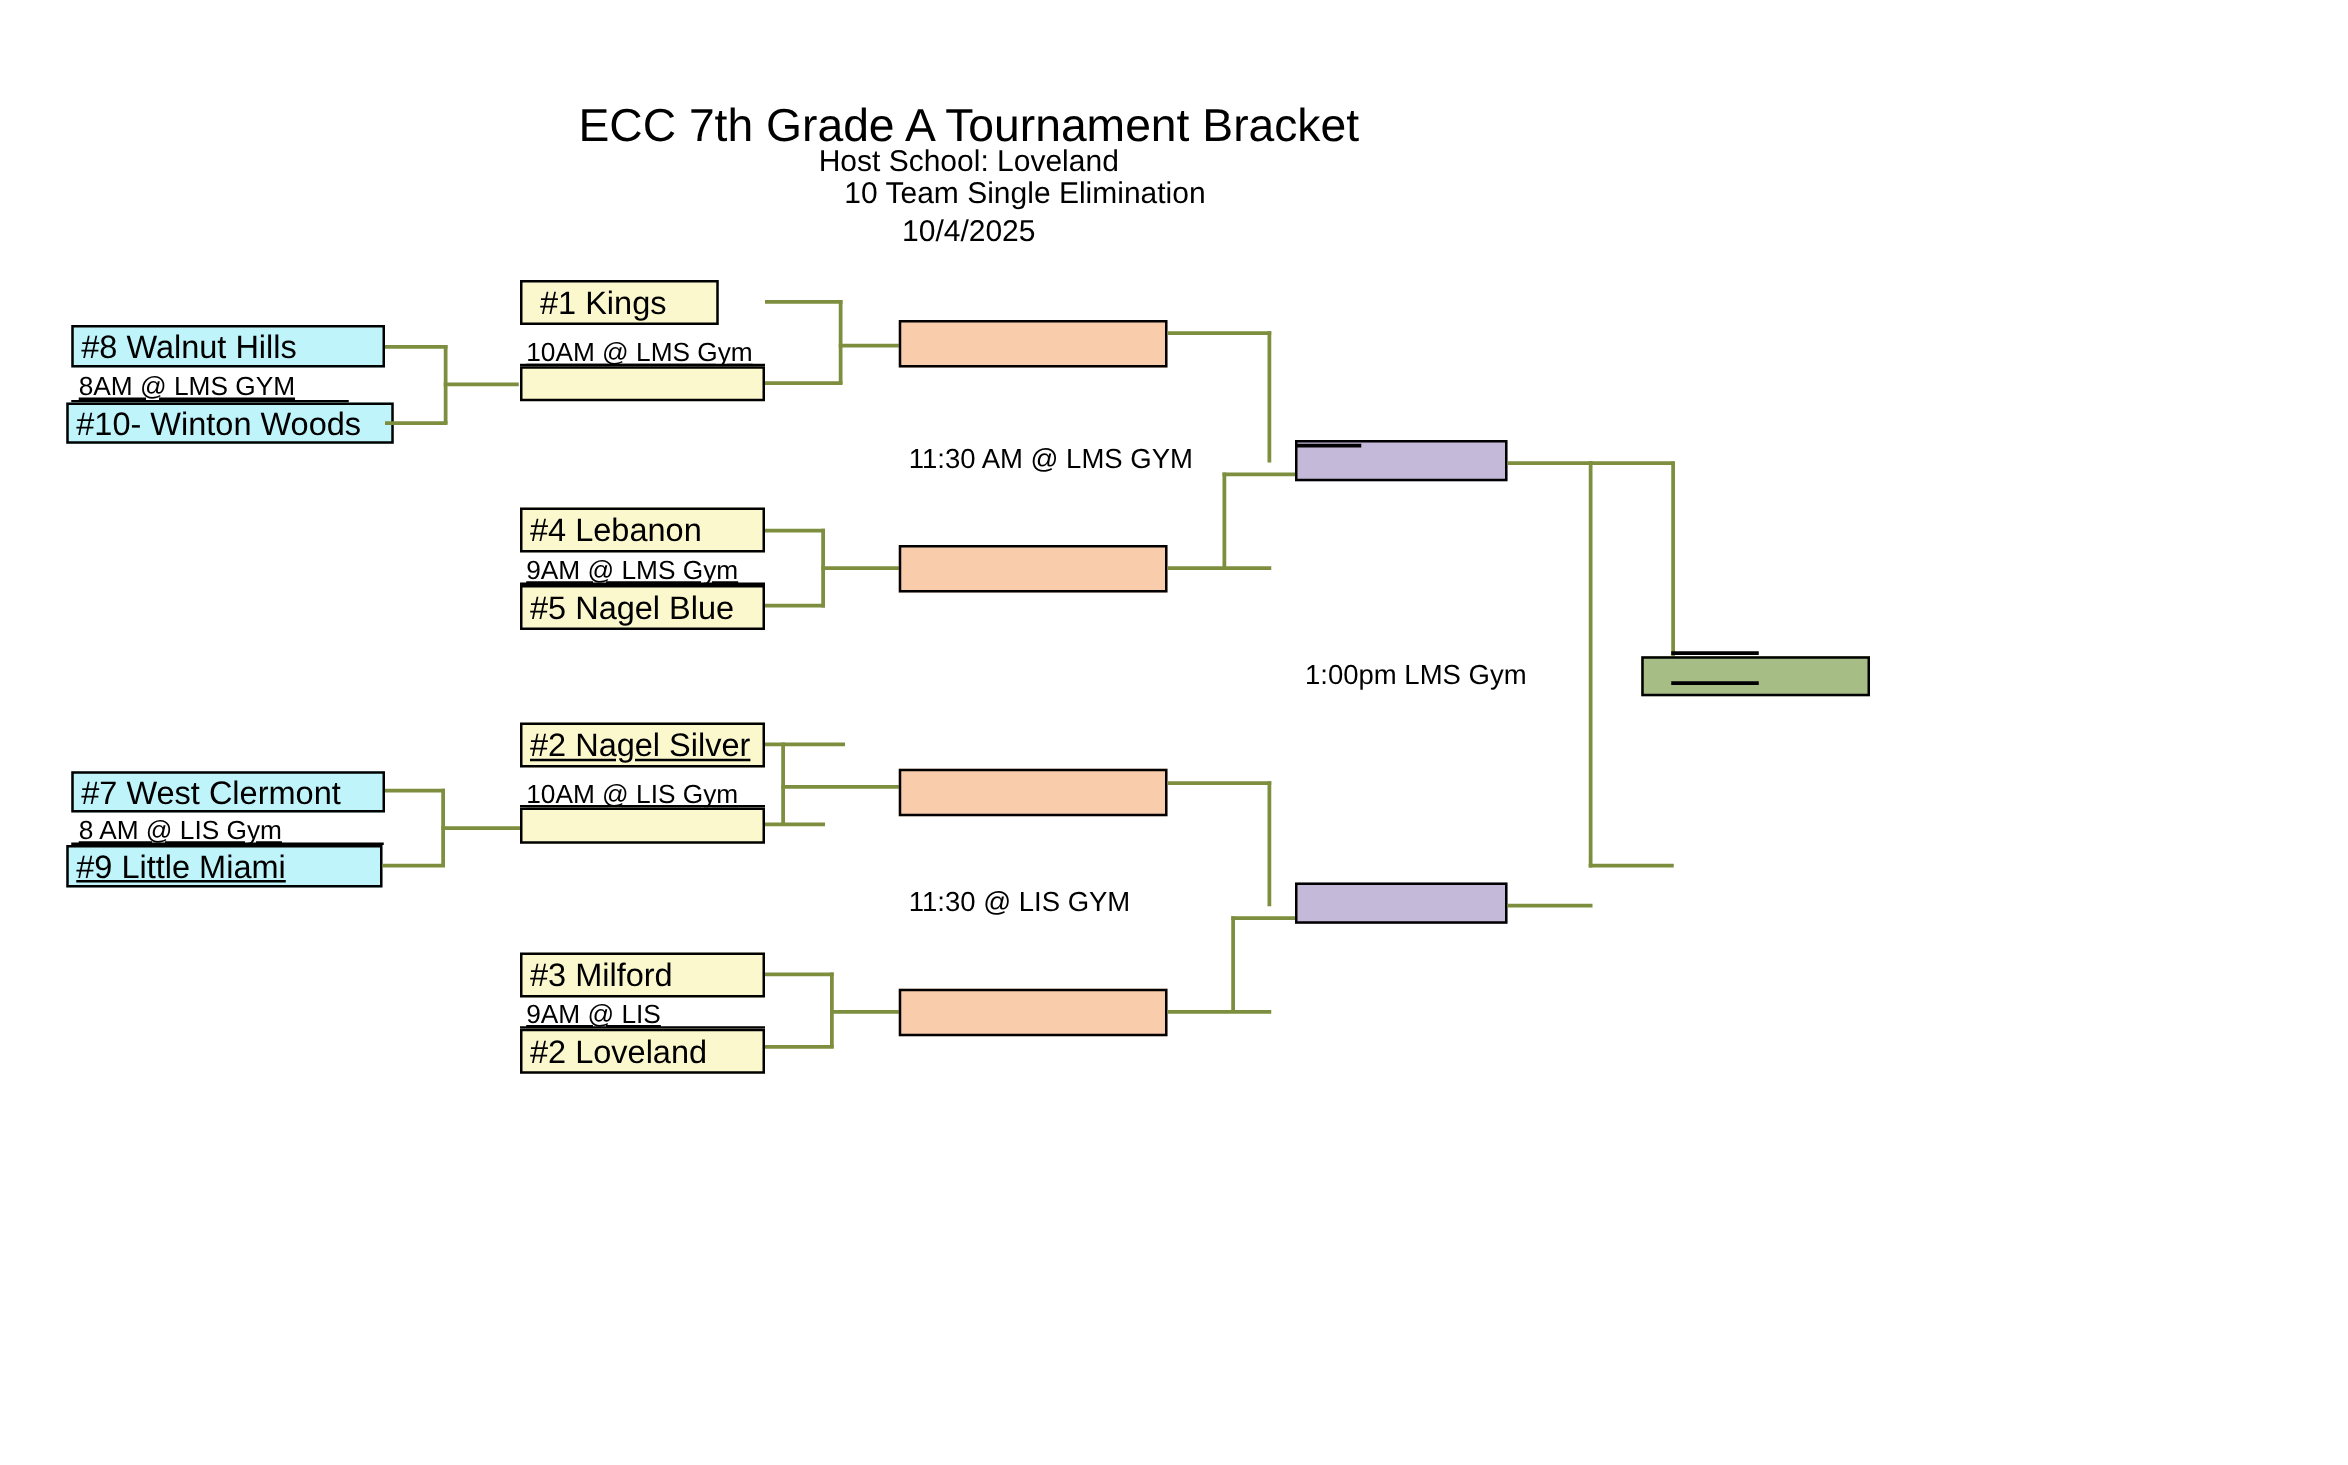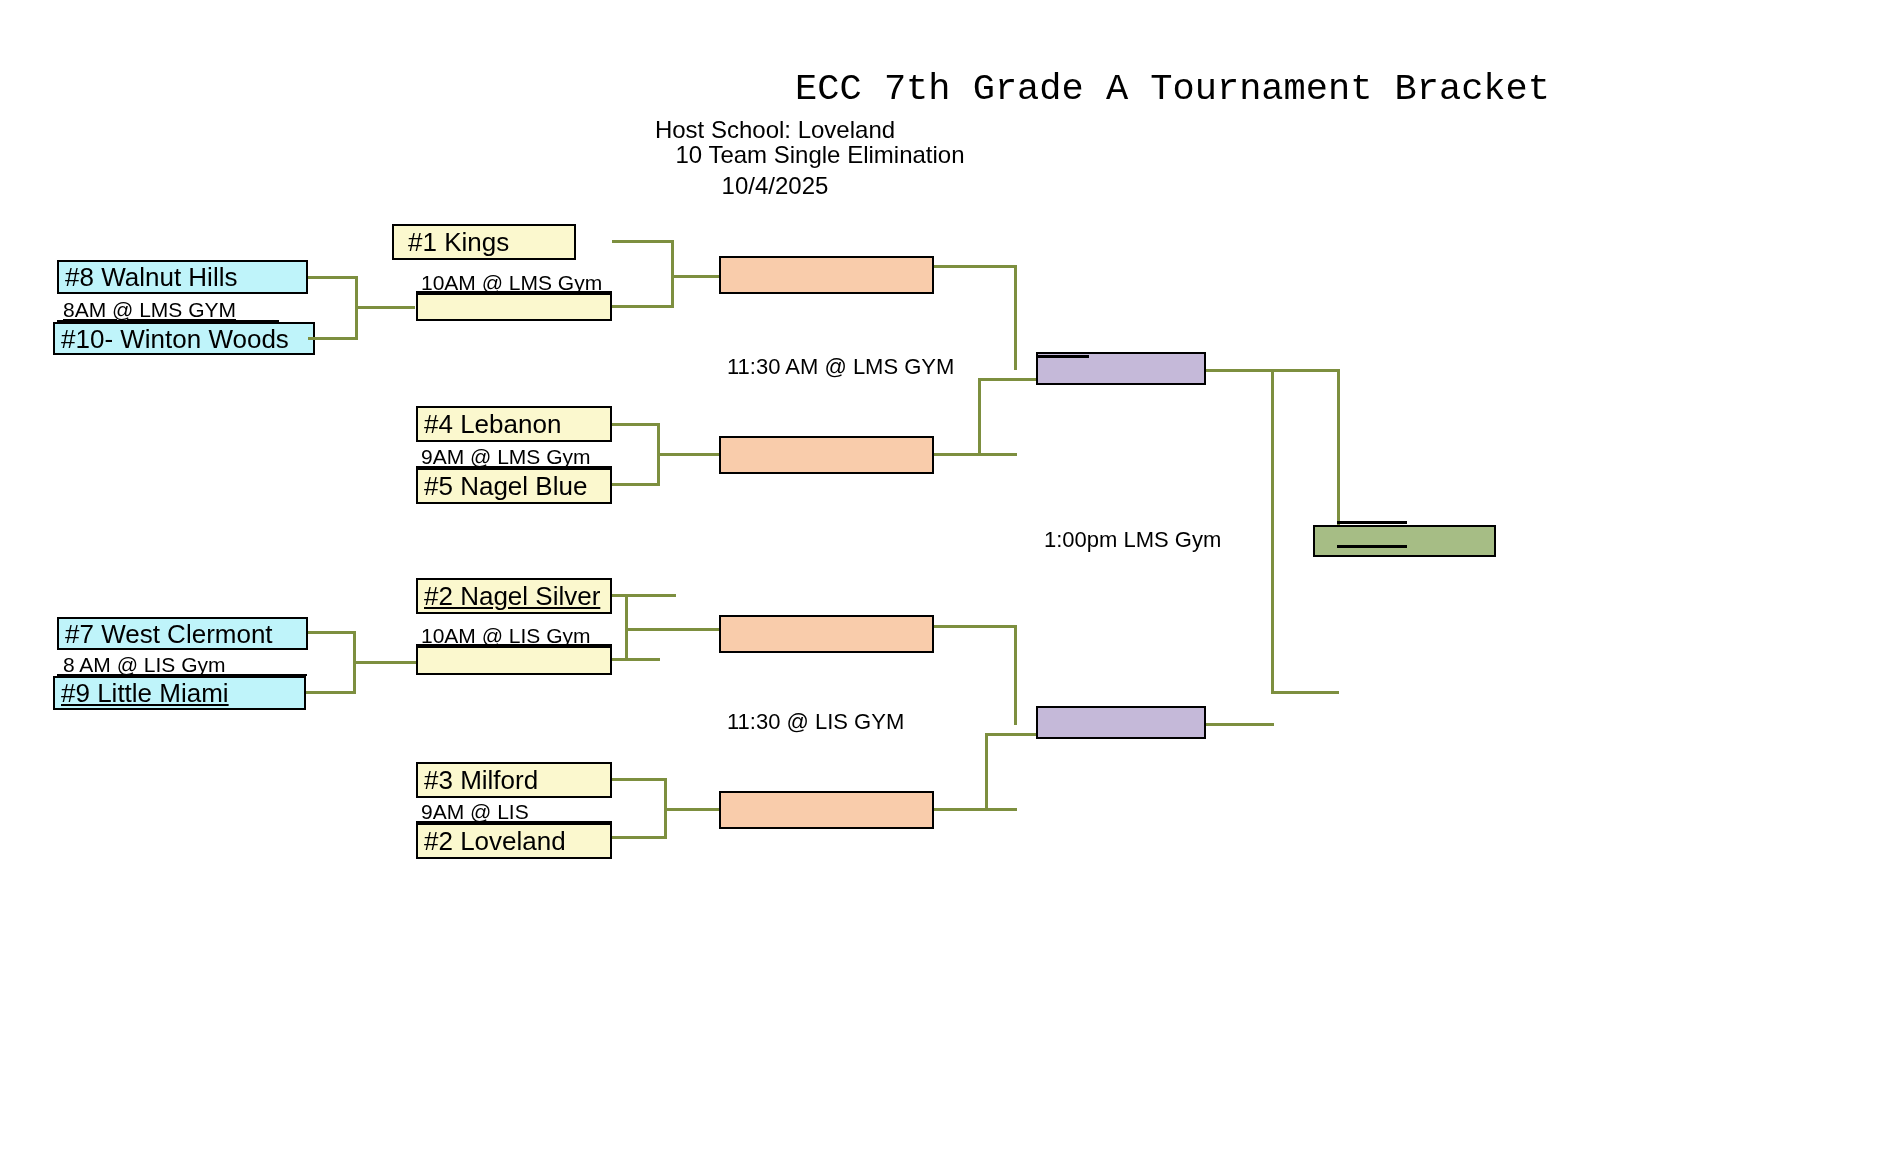--- a/index.html
+++ b/index.html
@@ -8,25 +8,24 @@
     background:#ffffff;
     font-family:"Liberation Sans", sans-serif;
     color:#000000;
     position:relative;
     overflow:hidden;
   }
   #stage{position:absolute;left:0;top:0;width:1878px;height:1172px;}
 
   
   .title{
-    position:absolute;left:0;top:68px;width:1550px;
-    text-align:right;
+    position:absolute;left:0;top:80px;width:1550px;
+    text-align:center;
     font-size:37px;font-weight:400;letter-spacing:0px;
     white-space:nowrap;
-    font-family:Liberation Mono, monospace;
   }
   .sub{
     position:absolute;left:0;width:1550px;text-align:center;
     font-size:24px;font-weight:400;white-space:nowrap;
   }
   .sub1{top:116px;}
   .sub2{top:141px;padding-left:45px;}
   .sub3{top:172px;}
 
   
@@ -84,21 +83,21 @@
   <div class="box cyan" style="left:57px;top:260px;width:251px;height:34px;">#8 Walnut Hills</div>
   <div class="cap" style="left:63px;top:299px;">8AM @ LMS GYM</div>
   <div class="ln lnh" style="left:57px;top:320px;width:222px;height:2px;background:#000;"></div>
   <div class="box cyan" style="left:53px;top:322px;width:262px;height:33px;">#10- Winton Woods</div>
 
   <div class="ln lnh" style="left:308px;top:276px;width:50px;"></div>
   <div class="ln lnv" style="left:355px;top:276px;height:63px;"></div>
   <div class="ln lnh" style="left:308px;top:337px;width:50px;"></div>
   <div class="ln lnh" style="left:355px;top:306px;width:60px;"></div>
 
-  <div class="box yellow" style="left:392px;top:224px;width:184px;height:36px;padding-left:14px;">#1 Kings</div>
+  <div class="box yellow" style="left:416px;top:224px;width:159px;height:36px;padding-left:14px;">#1 Kings</div>
   <div class="cap" style="left:421px;top:272px;">10AM @ LMS Gym</div>
   <div class="ln lnh" style="left:416px;top:291px;width:196px;height:2px;background:#000;"></div>
   <div class="box yellow empty" style="left:416px;top:293px;width:196px;height:28px;"></div>
 
   <div class="ln lnh" style="left:612px;top:240px;width:62px;"></div>
   <div class="ln lnv" style="left:671px;top:240px;height:67px;"></div>
   <div class="ln lnh" style="left:612px;top:305px;width:62px;"></div>
   <div class="ln lnh" style="left:671px;top:275px;width:50px;"></div>
 
   <div class="box peach" style="left:719px;top:256px;width:215px;height:38px;"></div>

